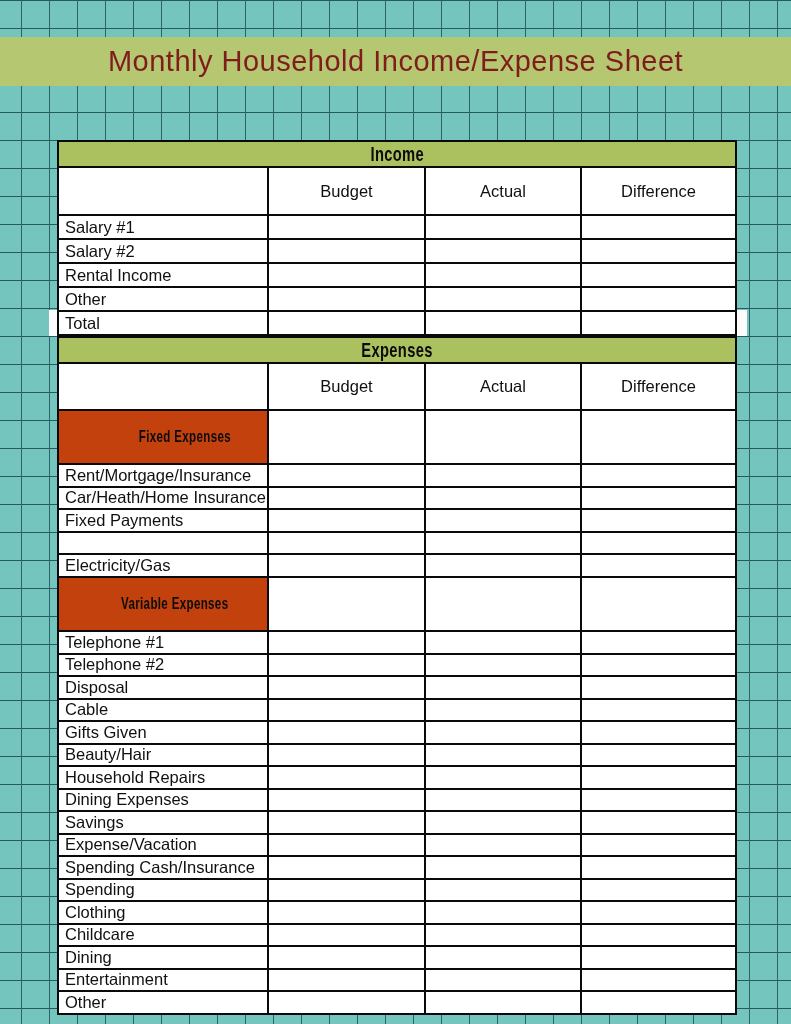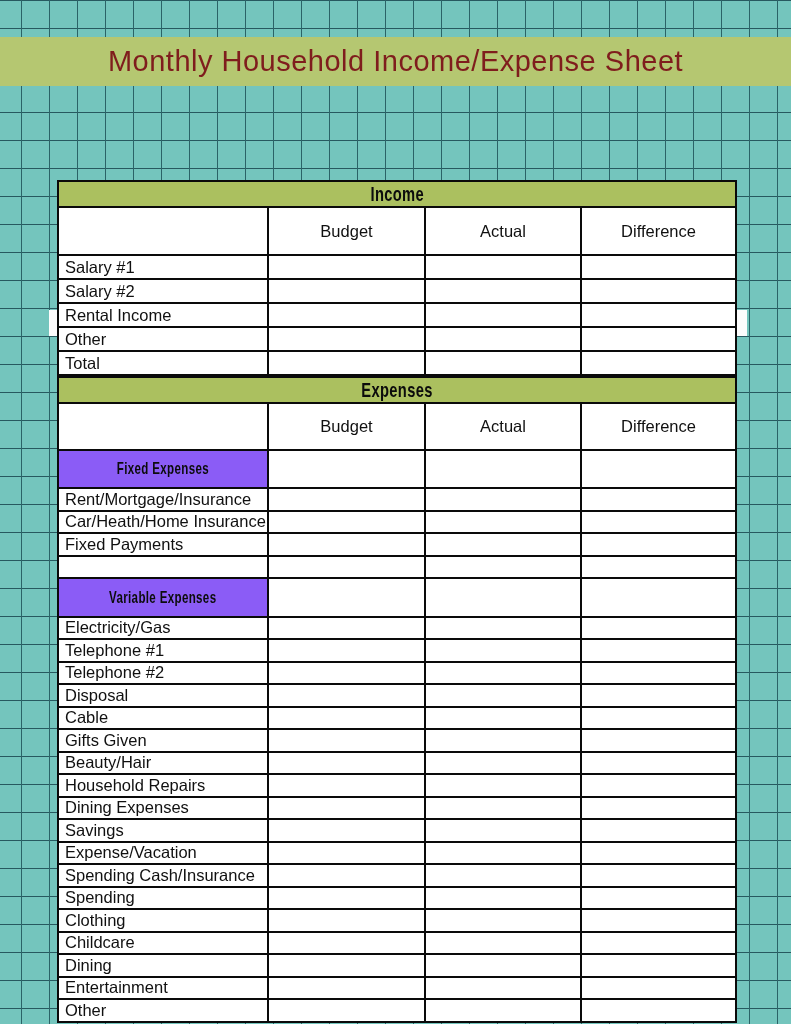--- a/index.html
+++ b/index.html
@@ -24,38 +24,38 @@
   }
   .title{
     font-size:29px;color:#7f1d1d;letter-spacing:0.5px;white-space:nowrap;
   }
   .gap-strip{
     position:absolute;left:49px;top:310px;width:698px;height:26px;
     background:#fcfcfc;z-index:1;
   }
   table.sheet{
     position:absolute;border-collapse:collapse;table-layout:fixed;
-    background:#ffffff;z-index:3;margin-top:40px;
+    background:#ffffff;z-index:3;
   }
   table.income{left:57px;top:140px;width:678px;}
   table.expenses{left:57px;top:336px;width:678px;}
   .sheet td{
     border:2px solid #0a0a0a;
     padding:0 2px 0 6px;
     font-size:16.5px;color:#101010;
     white-space:nowrap;overflow:hidden;
     background:#ffffff;
   }
   table.income td{height:22px;}
   table.expenses td{height:20.5px;}
   td.green-band{
     background:#abc05f;text-align:center;padding:0;
   }
   td.section-cell{
-    background:#8b5cf6;text-align:center;padding:8px;
+    background:#c2410c;text-align:right;padding:16px;
   }
   td.colhead{text-align:center;padding:12px;}
   .condensed{
     display:inline-block;font-weight:700;color:#0c0c0c;
     transform:scaleX(0.70);transform-origin:50% 50%;
     white-space:nowrap;letter-spacing:0.5px;
   }
   .condensed.big{font-size:21px;}
   .condensed.small{font-size:16.5px;}
 </style>
@@ -161,27 +161,27 @@
         <td></td>
         <td></td>
       </tr>
       <tr>
         <td></td>
         <td></td>
         <td></td>
         <td></td>
       </tr>
       <tr>
+        <td>Electricity/Gas</td>
+        <td></td>
+        <td></td>
+        <td></td>
+      </tr>
+      <tr>
         <td class="section-cell"><span class="condensed small">Variable Expenses</span></td>
-        <td></td>
-        <td></td>
-        <td></td>
-      </tr>
-      <tr>
-        <td>Electricity/Gas</td>
         <td></td>
         <td></td>
         <td></td>
       </tr>
       <tr>
         <td>Telephone #1</td>
         <td></td>
         <td></td>
         <td></td>
       </tr>

